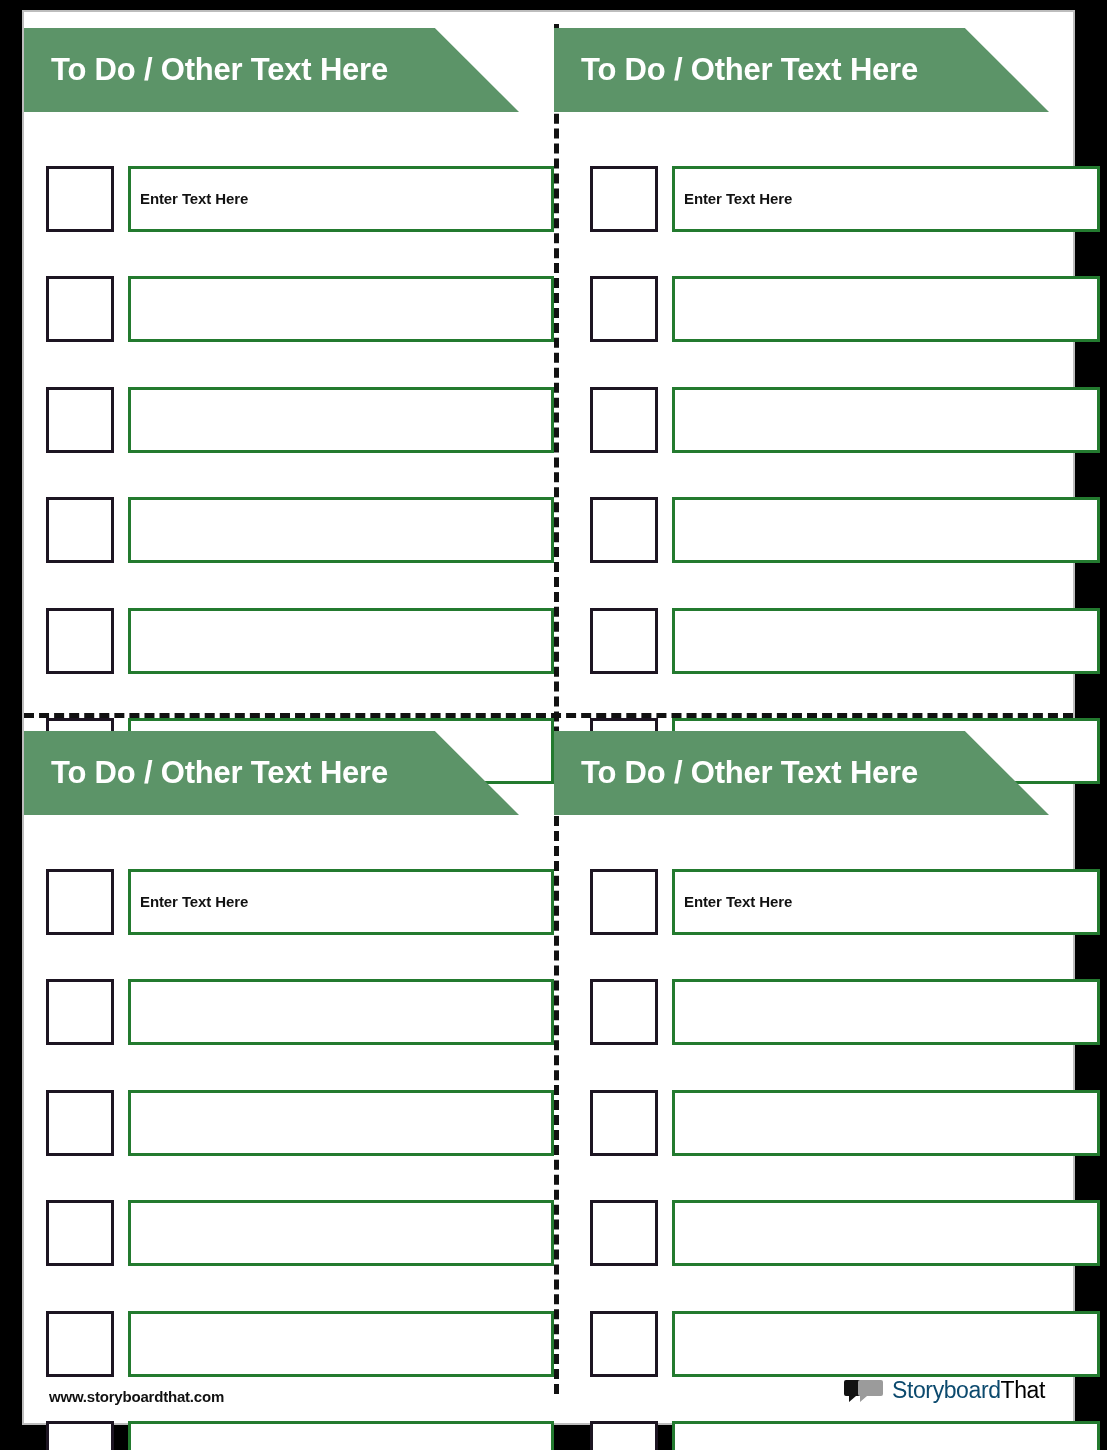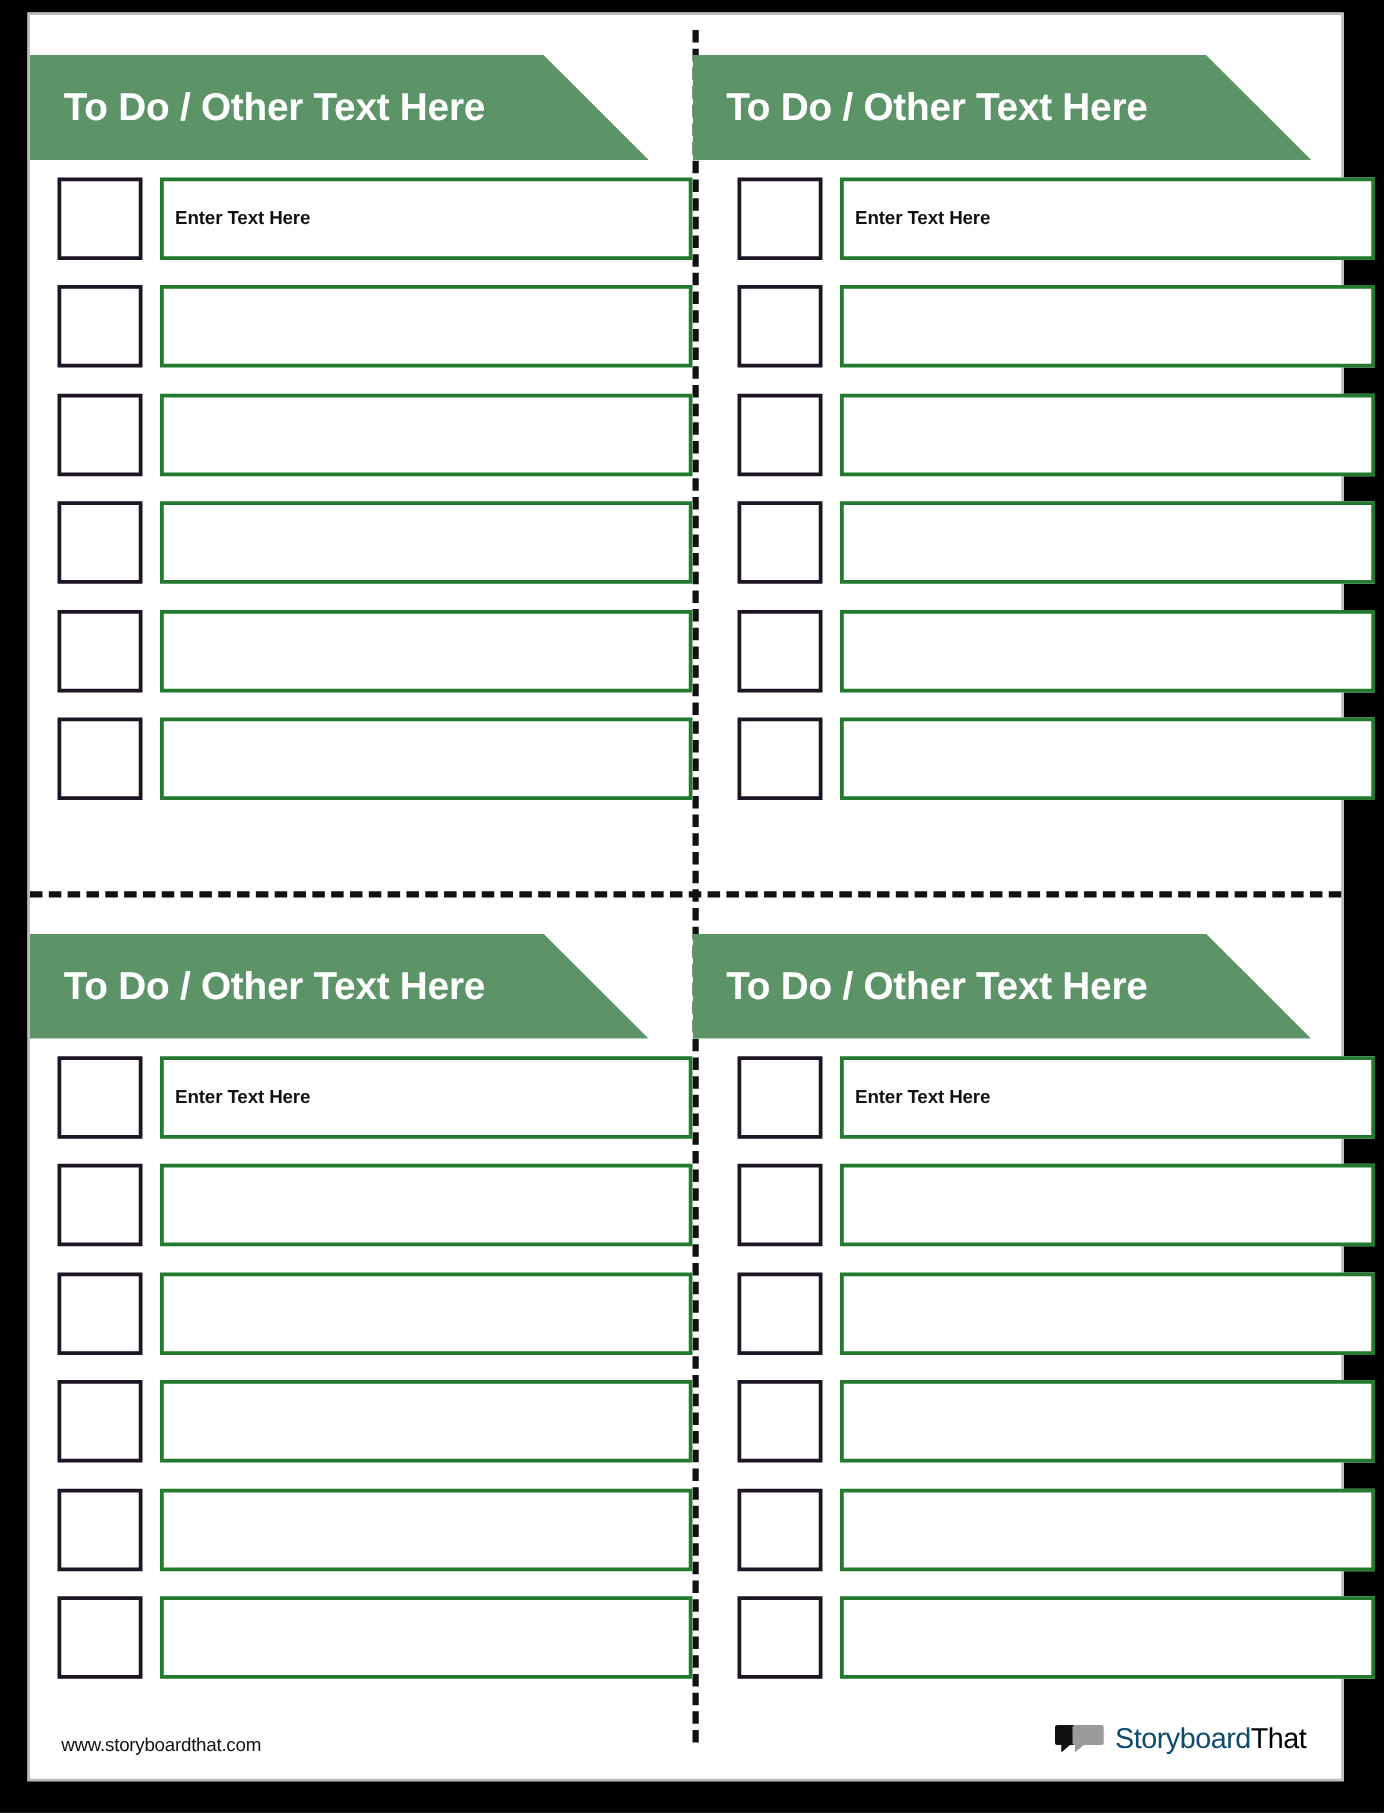--- a/index.html
+++ b/index.html
@@ -60,21 +60,21 @@
   }
   #panel-tl { left: 0px;   top: 0px; }
   #panel-tr { left: 530px; top: 0px; }
   #panel-bl { left: 0px;   top: 703px; }
   #panel-br { left: 530px; top: 703px; }
 
   
   .panel-header {
     position: absolute;
     left: 0px;
-    top: 32px;
+    top: 16px;
     width: 495px;
     height: 84px;
   }
   .banner-shape {
     position: absolute;
     left: 0;
     top: 0;
     width: 100%;
     height: 100%;
     background: #5c9468;
@@ -98,20 +98,21 @@
   .rows {
     position: absolute;
     left: 0px;
     top: 130px;
     width: 528px;
   }
   .task-row {
     position: relative;
     height: 86.4px;
     width: 100%;
+    margin-top: 24px;
   }
   .task-checkbox {
     position: absolute;
     left: 22px;
     top: 0px;
     width: 68px;
     height: 66px;
     border: 3px solid #1d1522;
     background: #ffffff;
     box-sizing: border-box;
@@ -144,21 +145,21 @@
   #panel-br .task-checkbox { left: 36px; }
   #panel-tr .task-field,
   #panel-br .task-field { left: 118px; width: 428px; }
 
   
   #footer-url {
     position: absolute;
     left: 25px;
     top: 1376px;
     font-size: 15px;
-    font-weight: normal;
+    font-weight: bold;
     color: #111111;
     letter-spacing: -0.2px;
   }
   #footer-logo {
     position: absolute;
     right: 28px;
     top: 1365px;
     display: flex;
     align-items: center;
     gap: 8px;

